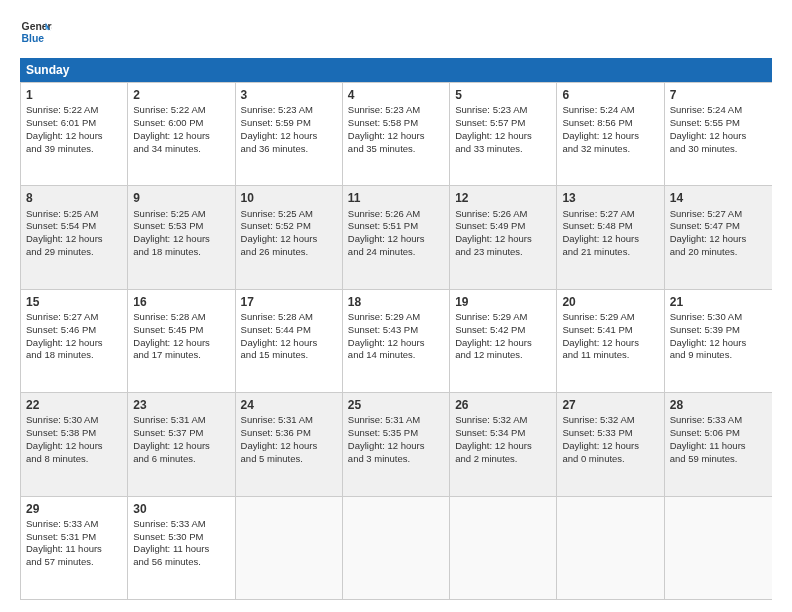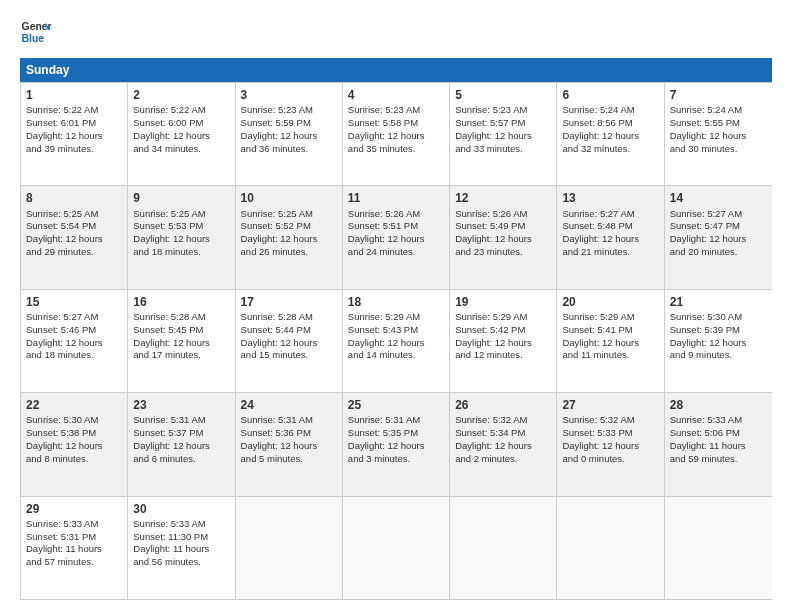--- a/index.html
+++ b/index.html
@@ -327,21 +327,21 @@
           <div class="cal-cell">
             <div class="day-num">29</div>
             <div>Sunrise: 5:33 AM</div>
             <div>Sunset: 5:31 PM</div>
             <div>Daylight: 11 hours</div>
             <div>and 57 minutes.</div>
           </div>
           <div class="cal-cell">
             <div class="day-num">30</div>
             <div>Sunrise: 5:33 AM</div>
-            <div>Sunset: 11:30 PM</div>
+            <div>Sunset: 5:30 PM</div>
             <div>Daylight: 11 hours</div>
             <div>and 56 minutes.</div>
           </div>
           <div class="cal-cell empty"></div>
           <div class="cal-cell empty"></div>
           <div class="cal-cell empty"></div>
           <div class="cal-cell empty"></div>
           <div class="cal-cell empty"></div>
         </div>
       </div>

